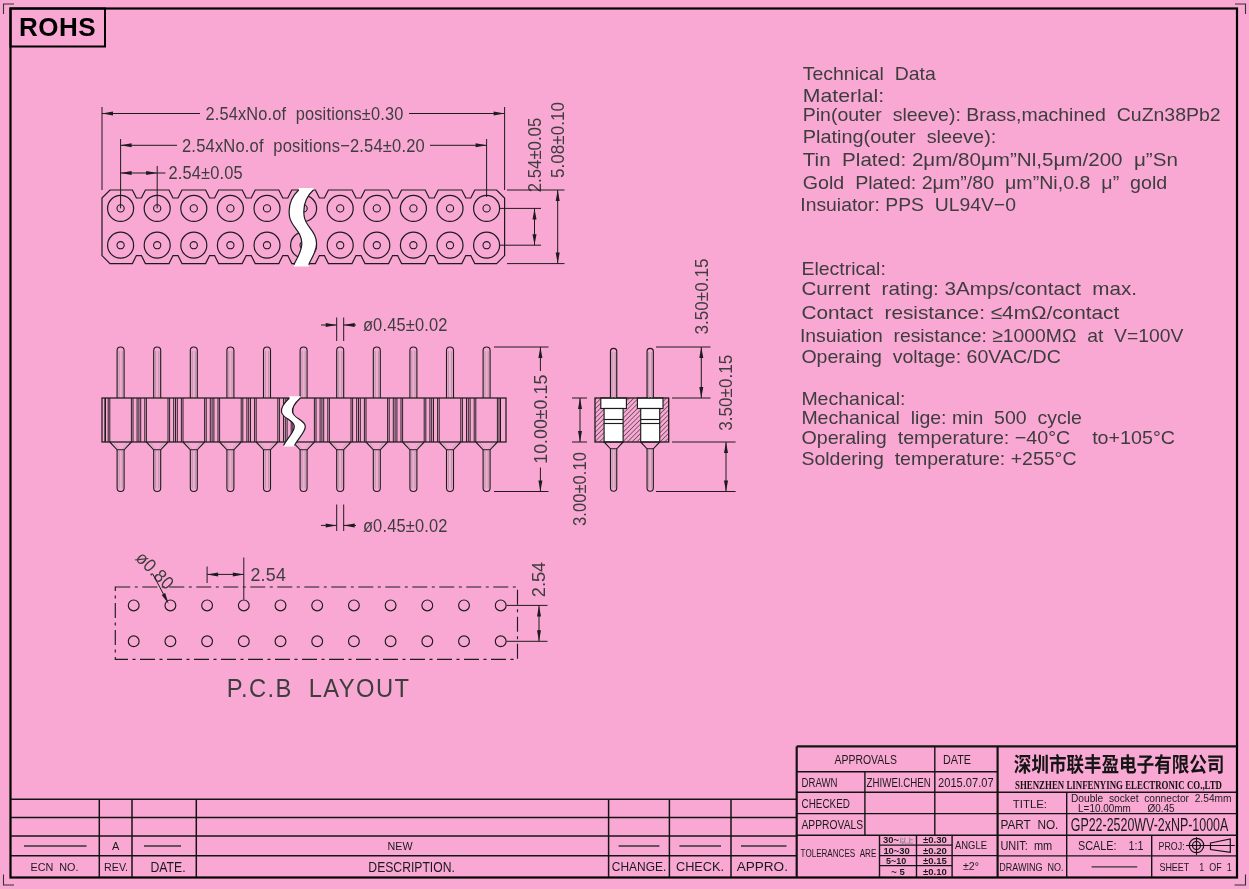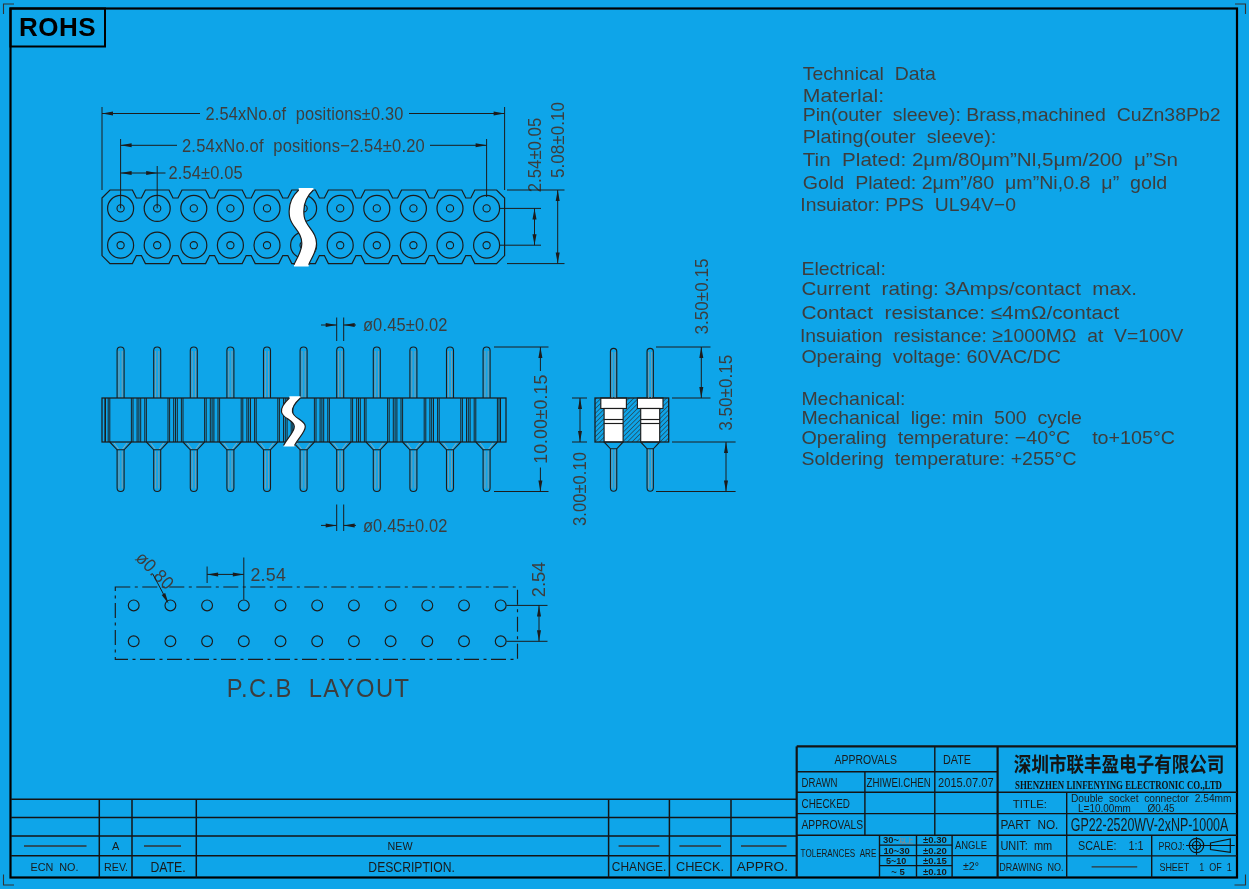--- a/index.html
+++ b/index.html
@@ -1,16 +1,16 @@
 <!DOCTYPE html>
 <html><head>
 <meta charset="utf-8">
 <style>
   html,body { margin:0; padding:0; background:#fff; }
-  #page { position:relative; width:1249px; height:889px; background:#0ea5e9;
+  #page { position:relative; width:1249px; height:889px; background:#f9a8d4;
           font-family:"Liberation Sans", sans-serif; }
   svg { position:absolute; top:0; left:0; }
 </style>
 </head>
 <body>
 <div id="page">
 <svg width="1249" height="889" viewBox="0 0 1249 889">
 <rect x="10.5" y="8.5" width="1226.5" height="869" stroke="#000" stroke-width="2.2" fill="none"></rect>
 <path d="M 3.5,14 L 3.5,4 L 14,4" stroke="#333" stroke-width="1.1" fill="none"></path>
 <path d="M 1235,4 L 1245.5,4 L 1245.5,14" stroke="#333" stroke-width="1.1" fill="none"></path>

